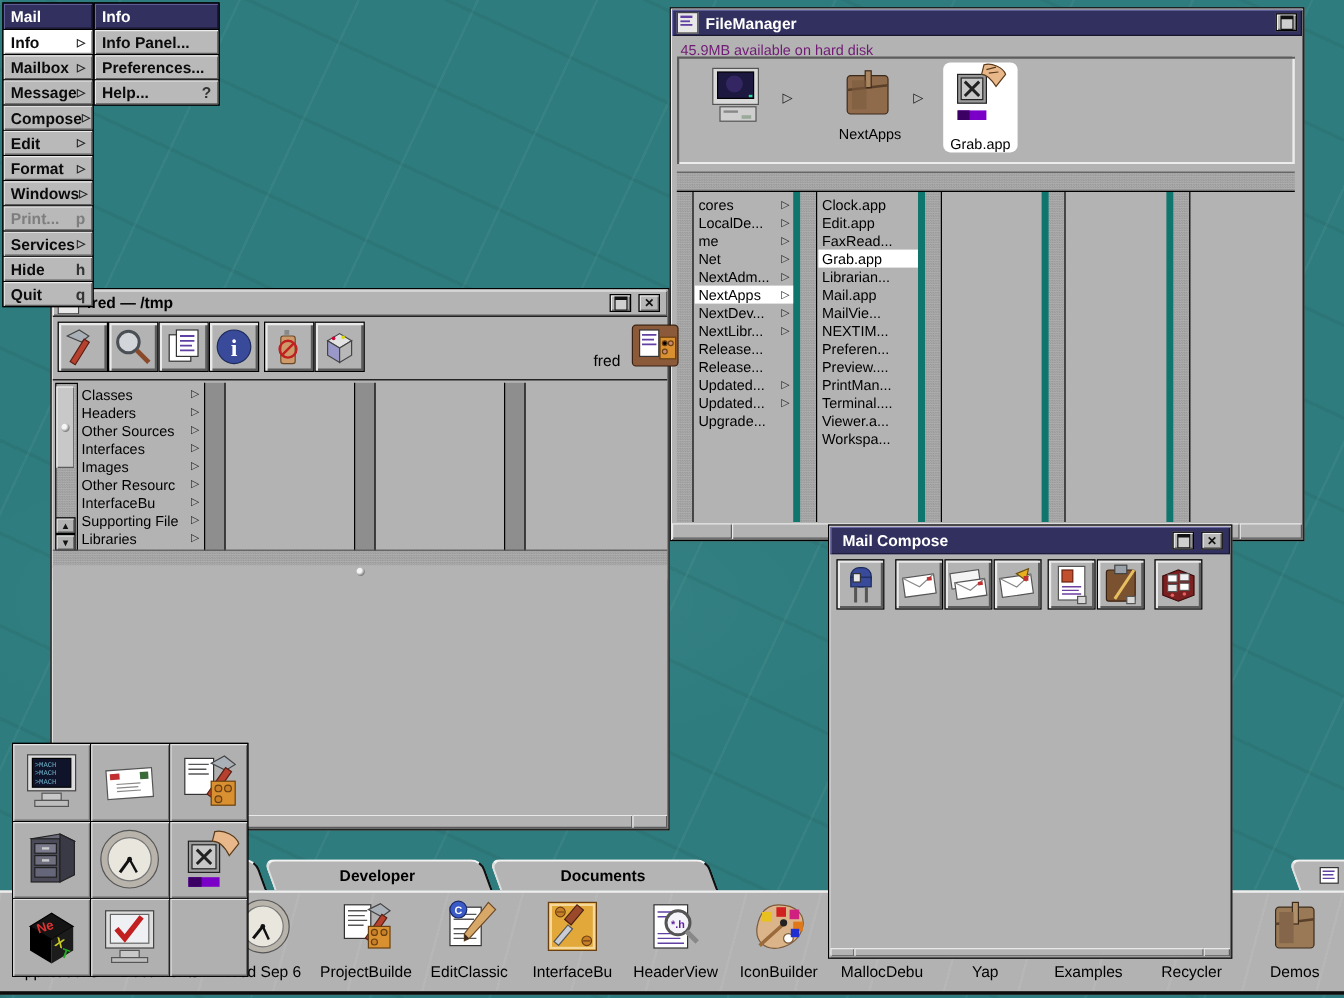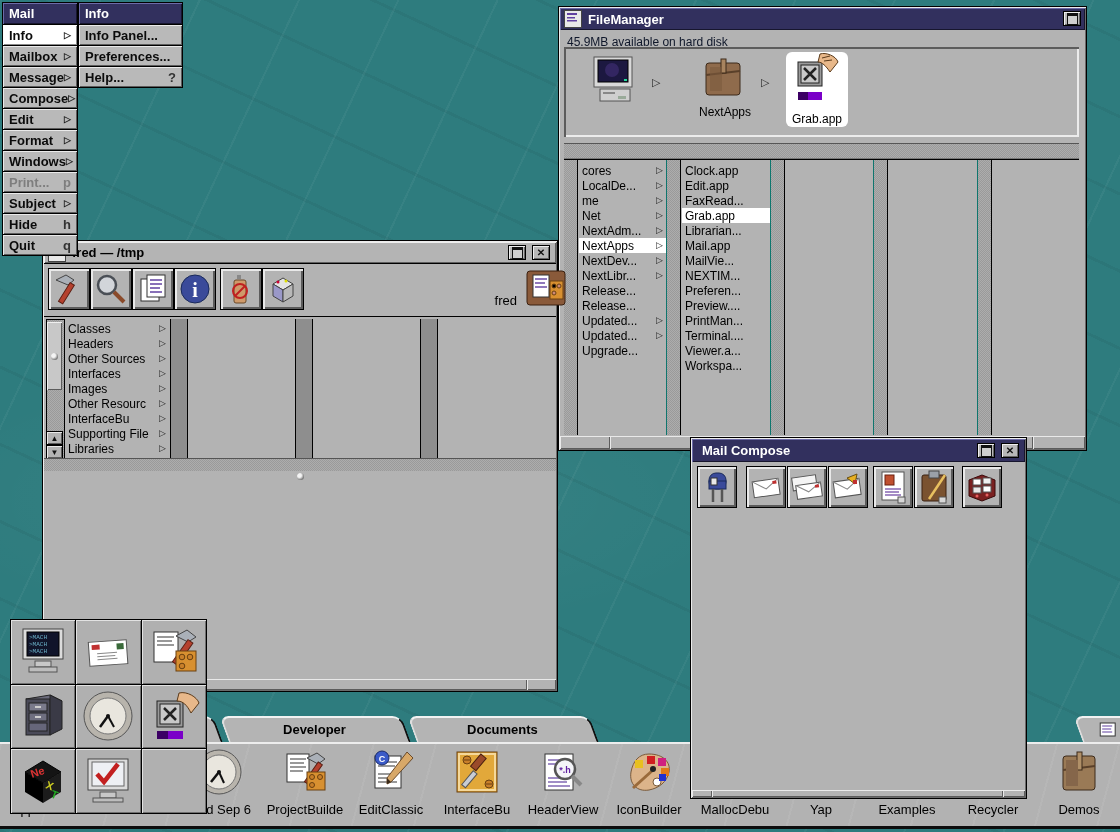--- a/index.html
+++ b/index.html
@@ -23,21 +23,21 @@
   .menuwin{background:#000;border:1px solid #000}
   .mtitle{height:21px;display:flex;align-items:center;padding:0 6px;font-size:13px}
   .mitem{height:20px;background:#b9b9b9;box-shadow:inset 1px 1px 0 #eaeaea, inset -1px -1px 0 #5c5c5c;display:flex;align-items:center;justify-content:space-between;padding:0 6px;font-size:13px;font-weight:bold;color:#0b0b0b;margin-top:1px}
   .mitem.hl{background:#fff;box-shadow:inset 1px 1px 0 #fff, inset -1px -1px 0 #888}
   .mitem.dis{color:#7e7e7e}
   .mshort{font-weight:bold;color:#333}
   .ar{font-size:9px;color:#222;line-height:1}
   .brow{height:15px;display:flex;align-items:center;justify-content:space-between;font-size:12px;color:#000;padding:0 3px;box-sizing:border-box;white-space:nowrap;overflow:hidden}
   .brow.sel{background:#fff}
   .vstrip{position:absolute;top:0;bottom:0;left:0;width:14px;border-right:1px solid #000;box-sizing:border-box}
-  .fmcol{position:absolute;top:0;bottom:0;border-right:1px solid #0f766e;box-sizing:border-box}
+  .fmcol{position:absolute;top:0;bottom:0;border-right:6px solid #0f766e;box-sizing:border-box}
   .solidstrip{background:#8e8e8e;border-left:1px solid #000;border-right:1px solid #000;box-sizing:border-box}
   .tab{position:absolute;top:716px;height:26px;background:#b4b4b4;border-radius:9px 9px 0 0;border-top:2px solid #f2f2f2;border-left:2px solid #dedede;border-right:2px solid #101010;transform:skewX(20deg);box-sizing:border-box}
   .tab span{display:block;transform:skewX(-20deg);text-align:center;font-size:13px;font-weight:bold;color:#000;padding-top:4px}
   .shelf{position:absolute;top:742px;left:0;width:1120px;height:87px;background:#b2b2b2;border-top:2px solid #ededed;border-bottom:3px solid #0d0d0d;box-sizing:border-box;
     background-image:repeating-linear-gradient(105deg, rgba(255,255,255,.06) 0 2px, rgba(0,0,0,0) 2px 60px)}
   .ditem{position:absolute;top:748px;width:86px;text-align:center}
   .dlabel{font-size:13px;color:#000;margin-top:6px}
   .dicon{width:48px;height:48px;margin:0 auto}
   .gcell{background:#b0b0b0;box-shadow:inset 1px 1px 0 #e2e2e2, inset -1px -1px 0 #6f6f6f;display:flex;align-items:center;justify-content:center}
   .fieldline{height:2px;background:linear-gradient(#707070,#e6e6e6)}
@@ -56,21 +56,21 @@
           <rect x="2" y="2" width="10" height="2" fill="#6040a0"></rect>
           <rect x="2" y="6" width="8" height="1.5" fill="#6040a0"></rect>
           <rect x="2" y="9" width="10" height="1.5" fill="#6040a0"></rect>
         </svg>
     </span>
     <span>FileManager</span>
     <span class="tbtn" style="position:absolute;right:4px;top:3px">
         <span class="minig"></span>
       </span>
   </div>
-  <div class="ab" style="left:8px;top:28px;font-size:12px;color:#0f172a">45.9MB available on hard disk</div>
+  <div class="ab" style="left:8px;top:28px;font-size:12px;color:#701a75">45.9MB available on hard disk</div>
 
   <div class="ab" style="left:5px;top:40px;width:515px;height:90px;background:#b3b3b3;box-shadow:inset 2px 2px 0 #5c5c5c, inset -2px -2px 0 #ececec">
     <div class="ab" style="left:24px;top:8px;width:52px;height:52px">
       <svg width="52" height="52" viewBox="0 0 52 52">
         <rect x="6" y="2" width="38" height="30" fill="#d9d9d9" stroke="#555"></rect>
         <rect x="10" y="5" width="30" height="22" fill="#1c1840" stroke="#000"></rect>
         <circle cx="24" cy="15" r="7" fill="#3a2a6a" opacity="0.8"></circle>
         <rect x="36" y="24" width="3" height="2" fill="#2d9"></rect>
         <rect x="12" y="34" width="30" height="12" fill="#cfcfcf" stroke="#555"></rect>
         <rect x="15" y="37" width="12" height="2" fill="#888"></rect>
@@ -781,21 +781,21 @@
     </div>
   <div class="mitem">
       <span>Windows</span>
       <span class="ar">▷</span>
     </div>
   <div class="mitem dis">
       <span>Print...</span>
       <span class="mshort" style="color:#7e7e7e">p</span>
     </div>
   <div class="mitem">
-      <span>Subject</span>
+      <span>Services</span>
       <span class="ar">▷</span>
     </div>
   <div class="mitem">
       <span>Hide</span>
       <span class="mshort">h</span>
     </div>
   <div class="mitem">
       <span>Quit</span>
       <span class="mshort">q</span>
     </div>

